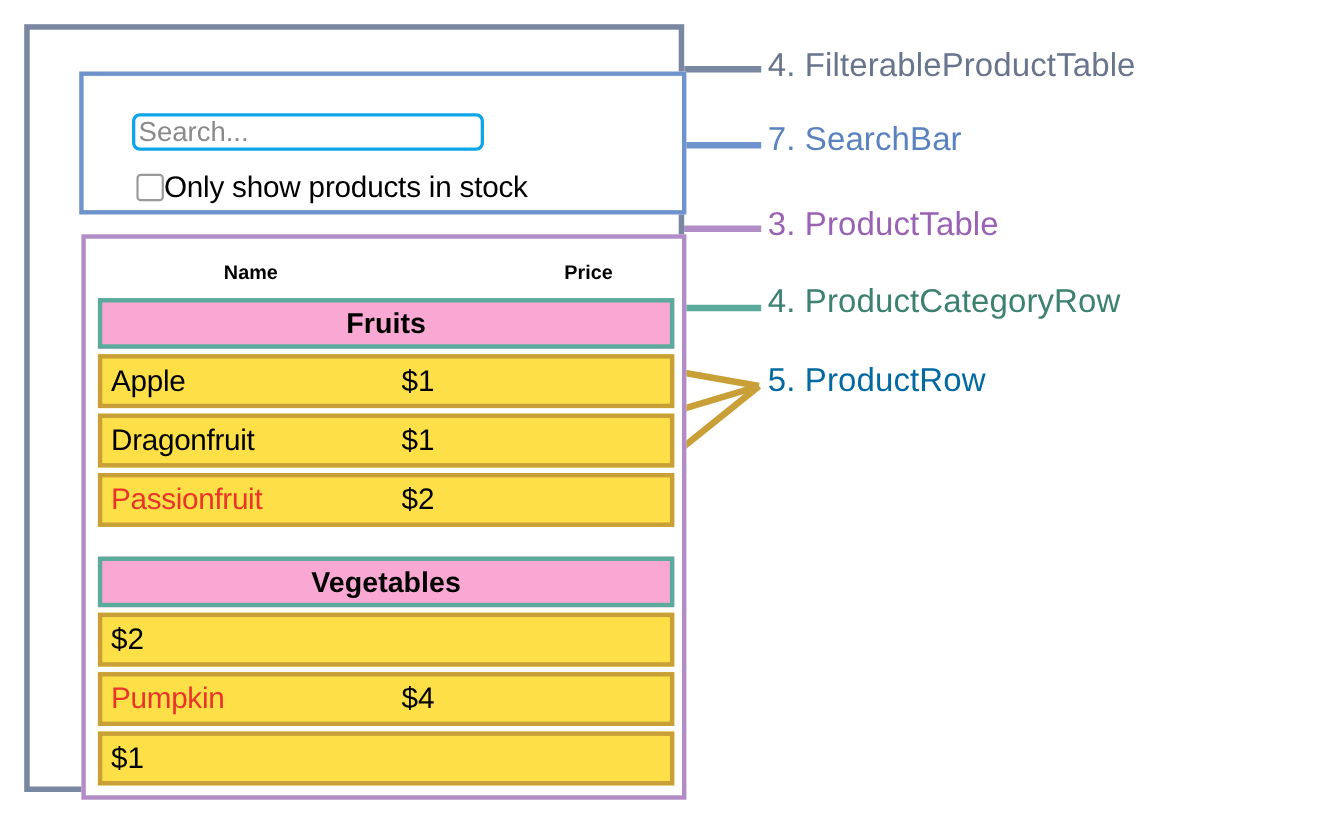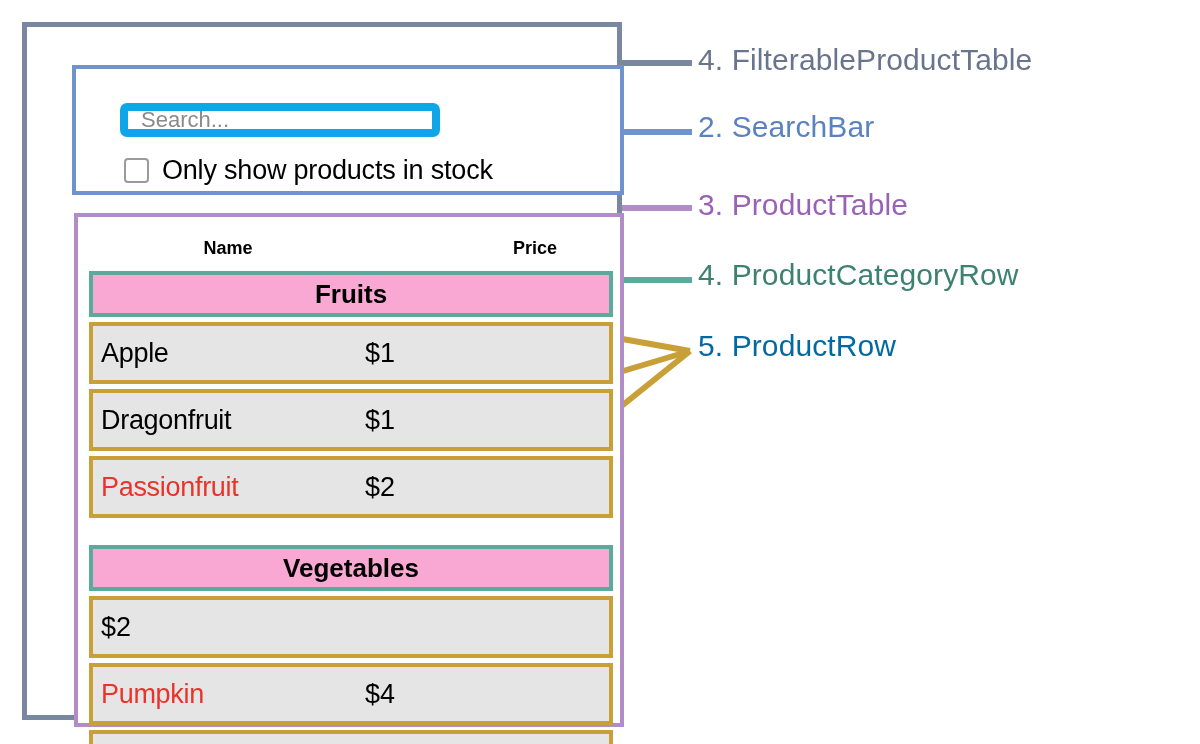--- a/index.html
+++ b/index.html
@@ -52,40 +52,39 @@
     box-sizing: border-box;
     background: #ffffff;
   }
 
   .search-input {
     position: absolute;
     left: 44px;
     top: 34px;
     width: 320px;
     height: 34px;
-    border: 8px solid #0ea5e9;
+    border: 3px solid #0ea5e9;
     border-radius: 7px;
     background: #ffffff;
     box-sizing: border-box;
     font-family: "Liberation Sans", sans-serif;
-    font-size: 22px;
+    font-size: 25px;
     color: #6d6d6d;
-    padding: 0 13px;
+    padding: 0 3px;
     line-height: 30px;
     outline: none;
   }
   .search-input::placeholder { color: #8a8a8a; opacity: 1; }
 
   .checkbox-row {
     position: absolute;
     left: 48px;
     top: 86px;
     display: flex;
     align-items: center;
-    gap: 13px;
   }
   .checkbox-box {
     width: 25px;
     height: 25px;
     border: 2px solid #9a9a9a;
     border-radius: 4px;
     background: #ffffff;
     box-sizing: border-box;
     flex: none;
   }
@@ -142,25 +141,25 @@
     justify-content: center;
   }
   .category-row .cat-label {
     font-size: 26px;
     font-weight: bold;
     color: #000000;
   }
 
   
   .product-row {
-    height: 62px;
+    height: 49px;
     margin-bottom: 5px;
     border: 4px solid #c8a037;
     box-sizing: border-box;
-    background: #e5e5e5;
+    background: #fde047;
     display: flex;
     align-items: center;
     padding-left: 8px;
   }
   .cell-name {
     width: 264px;
     font-size: 27px;
     color: #000000;
     text-align: left;
     letter-spacing: -0.3px;
@@ -256,18 +255,18 @@
         </div>
         <div class="product-row">
           <span class="cell-price">$1</span>
         </div>
 
       </div>
     </div>
   </div>
 
   <div class="legend-label legend-1">4. FilterableProductTable</div>
-  <div class="legend-label legend-2">2. SearchBar</div>
+  <div class="legend-label legend-2">7. SearchBar</div>
   <div class="legend-label legend-3">3. ProductTable</div>
   <div class="legend-label legend-4">4. ProductCategoryRow</div>
   <div class="legend-label legend-5">5. ProductRow</div>
 
 </div>
 
 </body></html>

